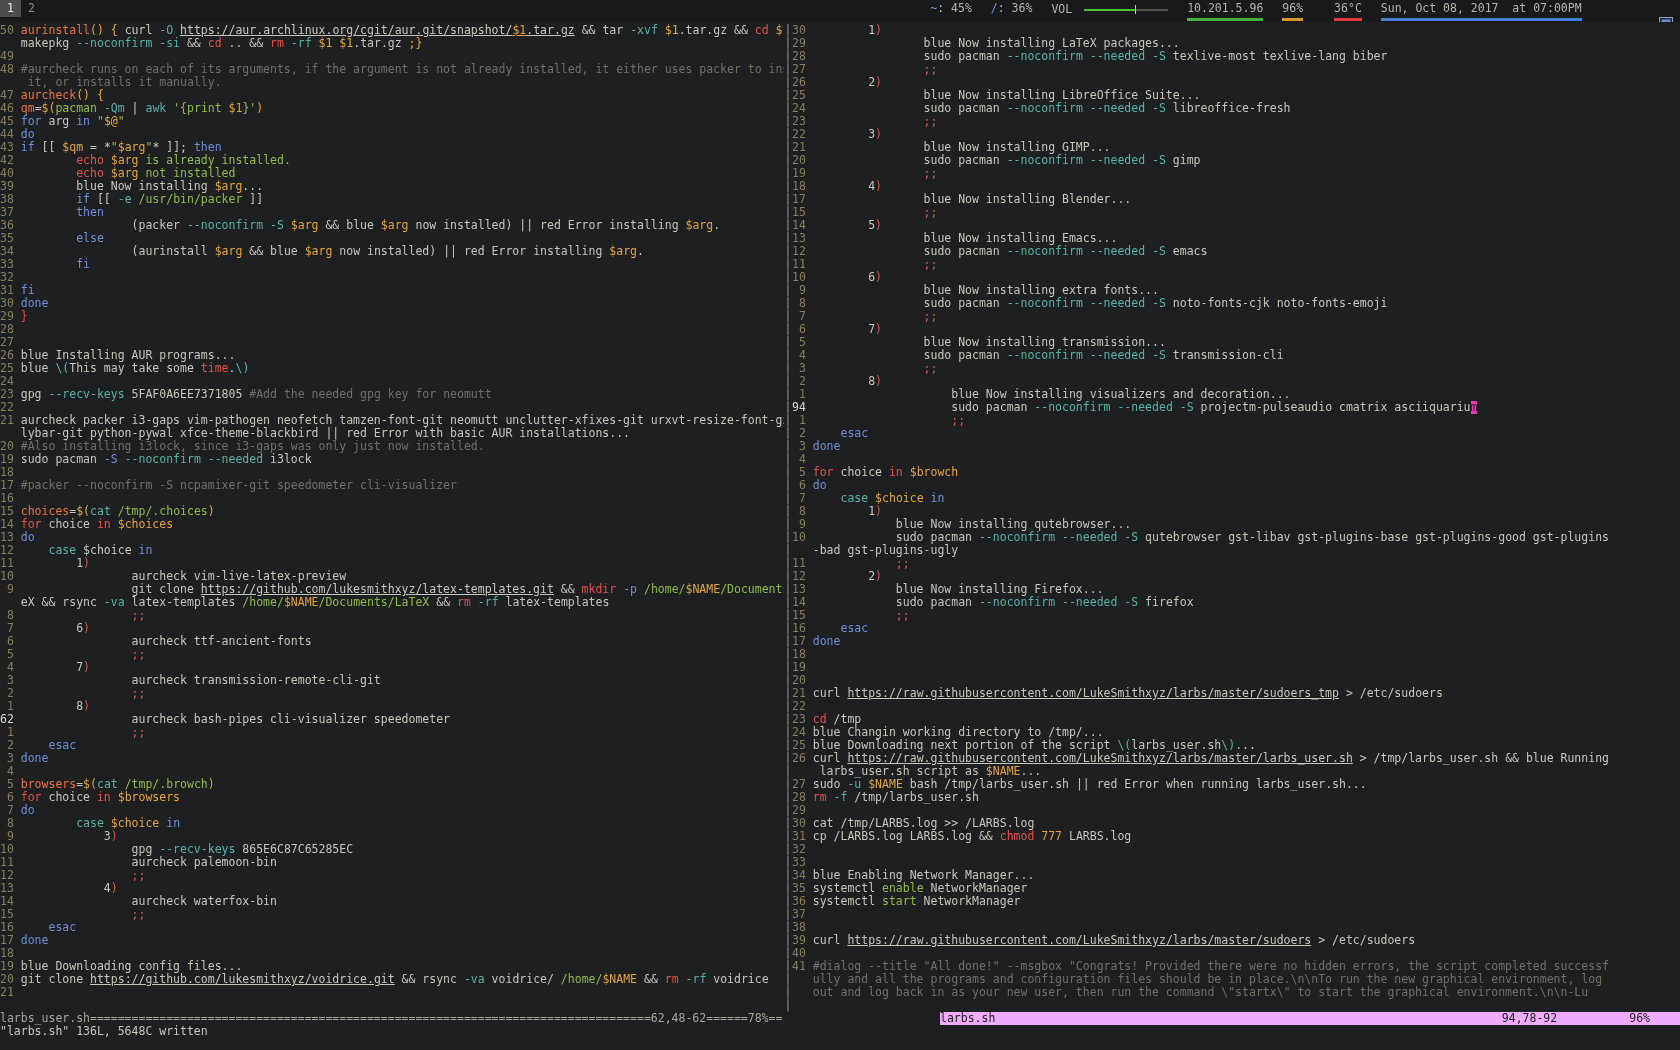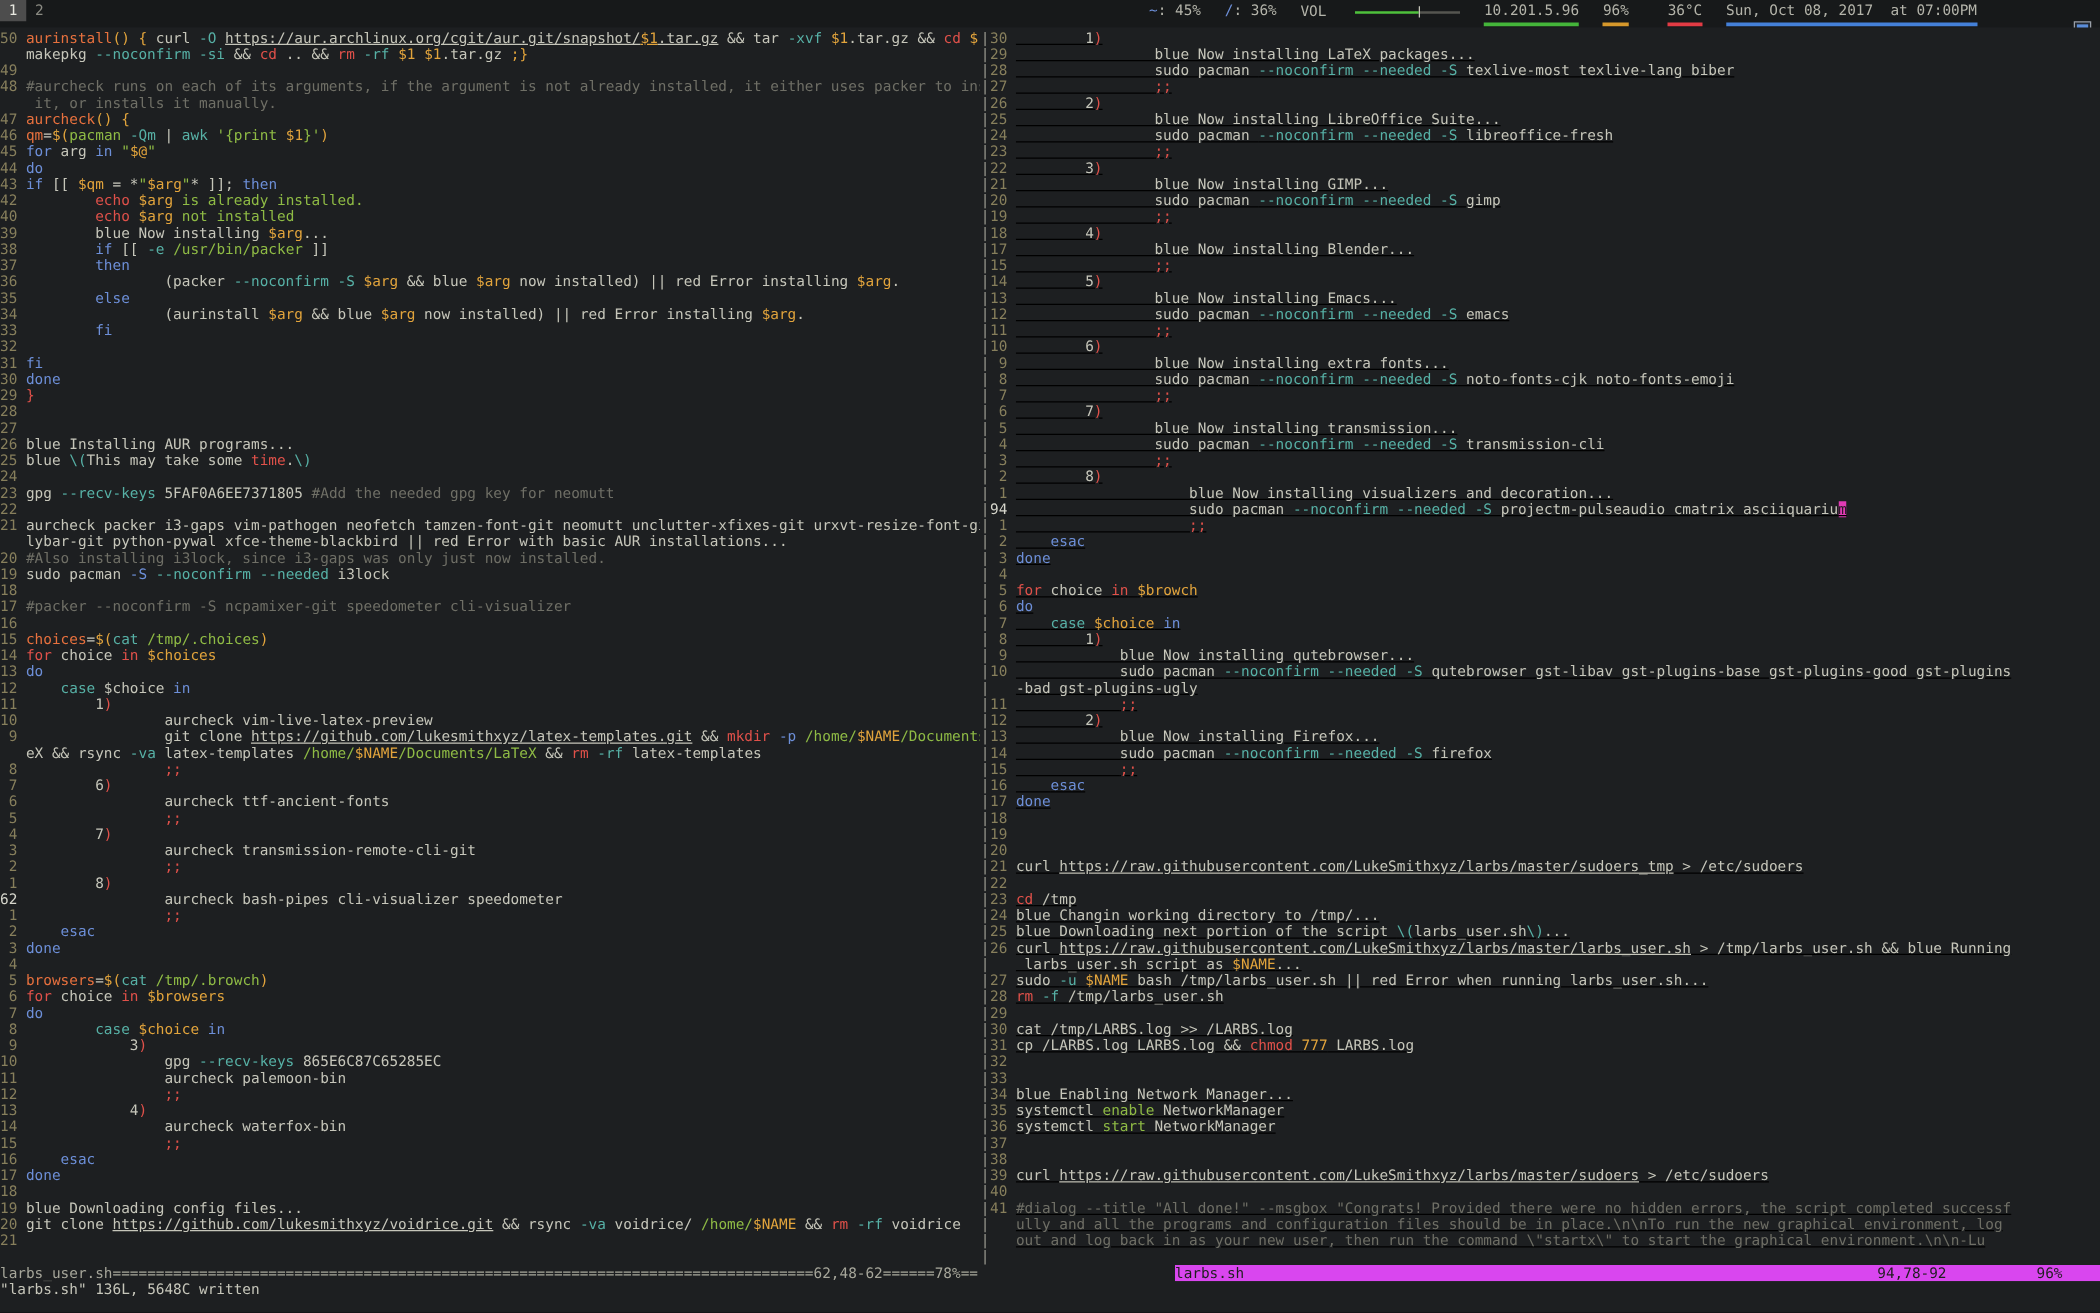--- a/index.html
+++ b/index.html
@@ -18,53 +18,53 @@
   .tags { display:flex; height:17px; }
   .tag { padding:2px 7px 0 7px; height:17px; }
   .tag.active { background:#4d4d4d; color:#e8e8e0; }
   .tag.inactive { color:#8b8b83; }
   .bar-right {
     margin-left:auto; display:flex; align-items:flex-start; gap:19px;
     padding-right:6px; padding-top:2px; white-space:pre;
   }
   .bar-item { display:inline-block; padding-bottom:3px; border-bottom:3px solid transparent; }
   .bar-glyph { color:#6d8fd8; }
-  .vol-wrap { display:flex; align-items:center; gap:23px; padding-top:1px; }
+  .vol-wrap { display:flex; align-items:center; gap:12px; padding-top:1px; }
   .vol-slider { position:relative; width:84px; height:9px; }
   .vol-fill { position:absolute; left:0; top:4px; height:2px; background:#4fc13c; }
   .vol-rest { position:absolute; right:0; top:4px; height:2px; background:#555550; }
   .vol-tick { position:absolute; top:0; width:1px; height:9px; background:#c6c6ba; }
   .tray { margin-left:2px; padding-top:1px; }
   
   .term { position:absolute; left:0; top:22px; right:0; bottom:0; background:#1d1f21; }
   .panes { display:flex; padding-top:2px; }
   .pane { overflow:hidden; }
   .pane-left { width:784px; }
   .vsep { width:8px; color:#9a9a90; text-align:center; overflow:hidden; }
   .vsep .trow { height:13px; }
-  .pane-right { flex:1;text-decoration:underline; }
+  .pane-right { flex:1; }
   .trow { height:13px; white-space:pre; overflow:hidden; }
   .gut { display:inline-block; width:2ch; text-align:right; margin-right:1ch; color:#877f5c; }
   .gut-hl { color:#d6d6cc; }
   .seg-p { color:#c6c6ba; }
   .seg-c { color:#6f6f66; }
   .seg-b { color:#6d8fd8; }
   .seg-a { color:#57b1a6; }
   .seg-r { color:#e0514a; }
   .seg-o { color:#e2a43c; }
   .seg-f { color:#e8713e; }
   .seg-g { color:#8fbb45; }
   .seg-u { color:#c6c6ba; text-decoration:underline; }
   .seg-uo { color:#e2a43c; text-decoration:underline; }
   .seg-cur { background:#e13ab4; color:#2a1a26; }
   
   .statusrow { display:flex; height:13px; white-space:pre; overflow:hidden; }
   .status-nc { width:940px; color:#a6a69a; overflow:hidden; }
   .status-active {
-    flex:1; background:#d946ef; color:#1e1e1e; display:flex; overflow:hidden;
+    flex:1; background:#f0abfc; color:#1e1e1e; display:flex; overflow:hidden;
     padding-right:30px;
   }
   .sa-spacer { flex:1; }
   .sa-ruler { margin-right:72px;text-align:right; }
   .msgline { height:13px; color:#c6c6ba; white-space:pre; overflow:hidden; }
 </style>
 </head>
 <body>
 
 <div class="screen">

